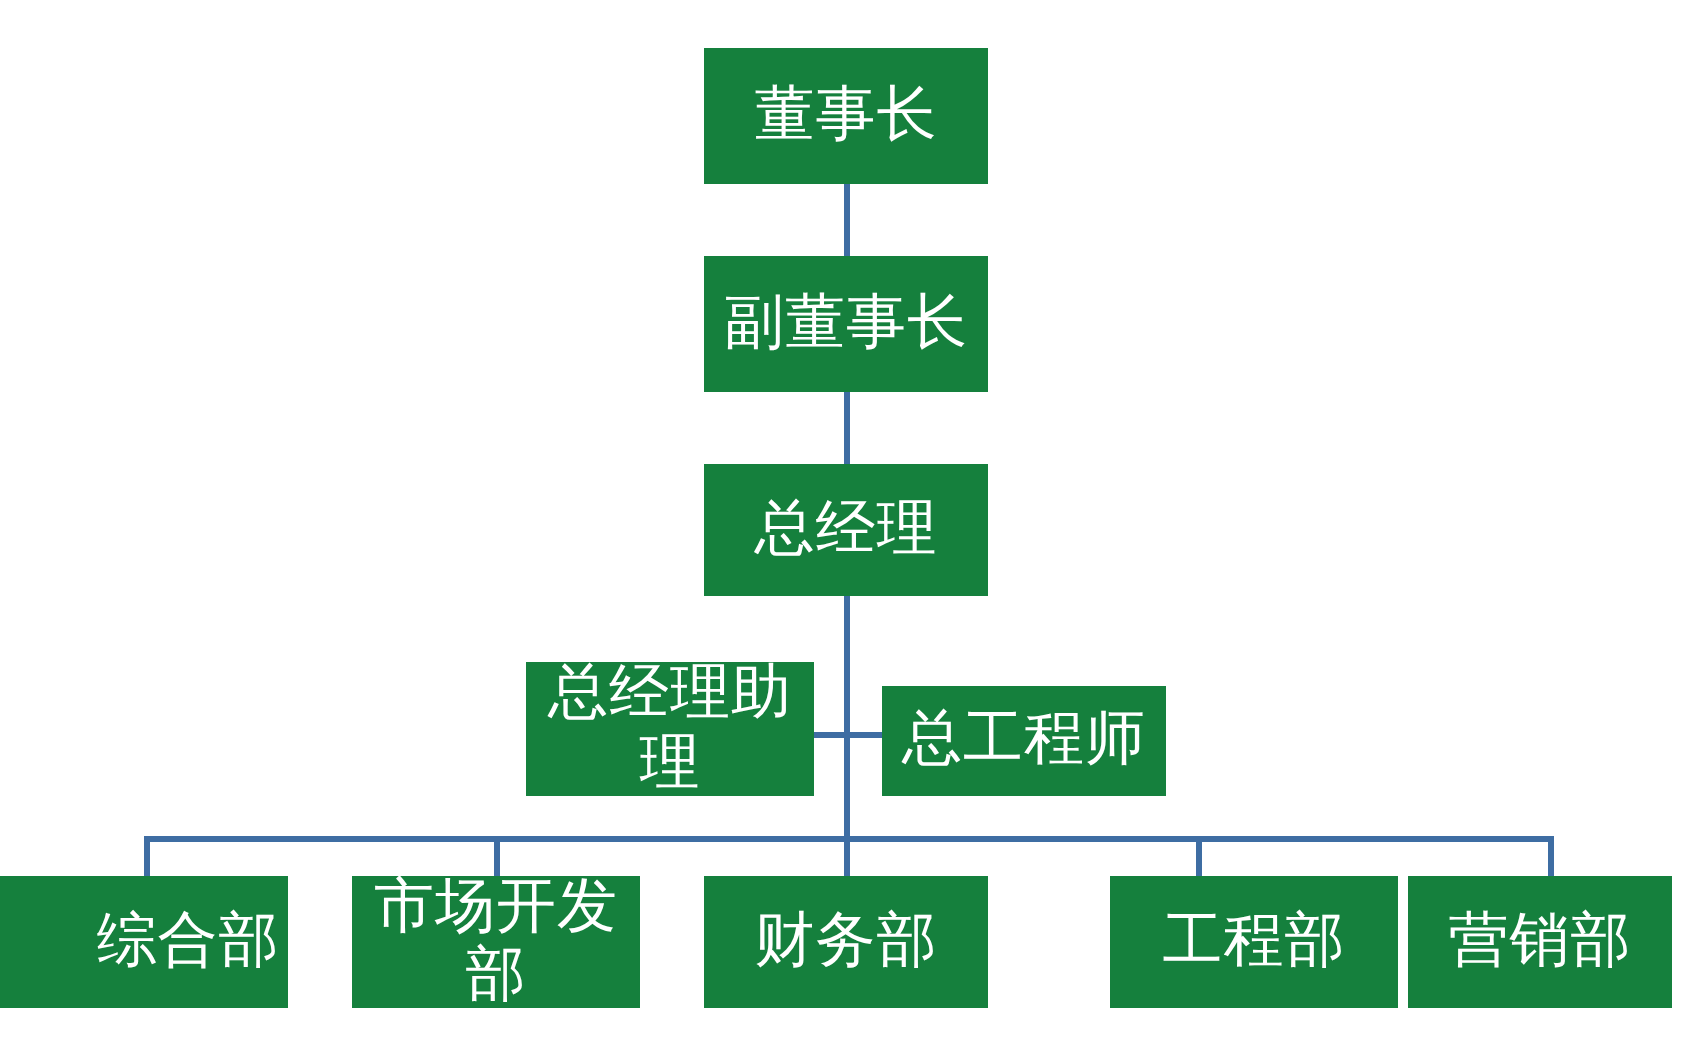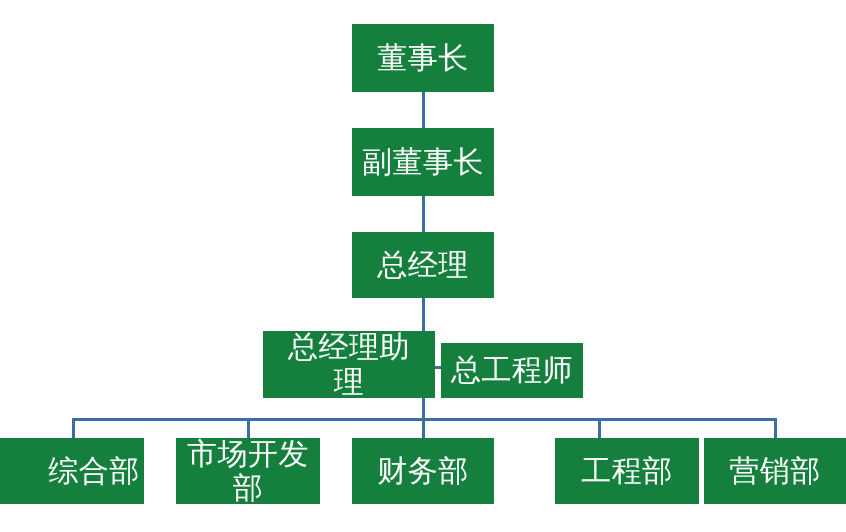--- a/index.html
+++ b/index.html
@@ -64,29 +64,29 @@
   <div class="connector v" style="left:422px; top:418px; height:20px;"></div>
   <div class="connector v" style="left:598px; top:418px; height:20px;"></div>
   <div class="connector v" style="left:774px; top:418px; height:20px;"></div>
 
   <div class="node-box" style="left:352px; top:24px; width:142px; height:68px;">董事长</div>
 
   <div class="node-box" style="left:352px; top:128px; width:142px; height:68px;">副董事长</div>
 
   <div class="node-box" style="left:352px; top:232px; width:142px; height:66px;">总经理</div>
 
-  <div class="node-box" style="left:263px; top:331px; width:172px; height:67px;">总经理助
+  <div class="node-box" style="left:263px; top:331px; width:144px; height:67px;">总经理助
 理</div>
 
   <div class="node-box" style="left:441px; top:343px; width:142px; height:55px;">总工程师</div>
 
   <div class="node-box" style="left:0px; top:438px; width:144px; height:66px;padding-left:48px;">综合部</div>
 
   <div class="node-box" style="left:176px; top:438px; width:144px; height:66px;">市场开发
 部</div>
 
   <div class="node-box" style="left:352px; top:438px; width:142px; height:66px;">财务部</div>
 
   <div class="node-box" style="left:528px; top:438px; width:144px; height:66px;margin-left:27px;">工程部</div>
 
-  <div class="node-box" style="left:704px; top:438px; width:142px; height:66px;">营销部</div>
+  <div class="node-box" style="left:704px; top:438px; width:132px; height:66px;">营销部</div>
 
 </div>
 
 </body></html>

